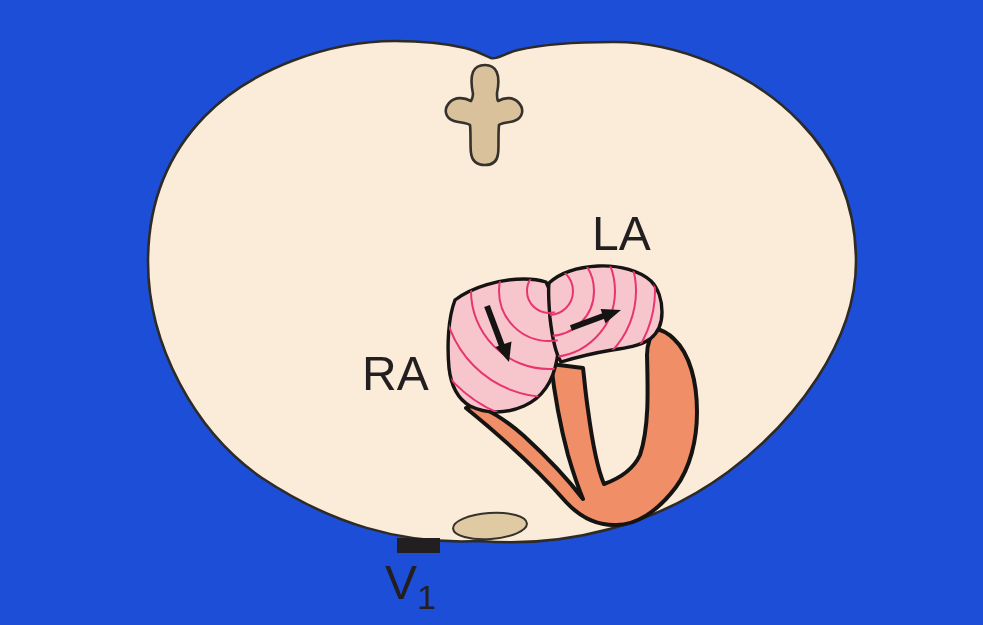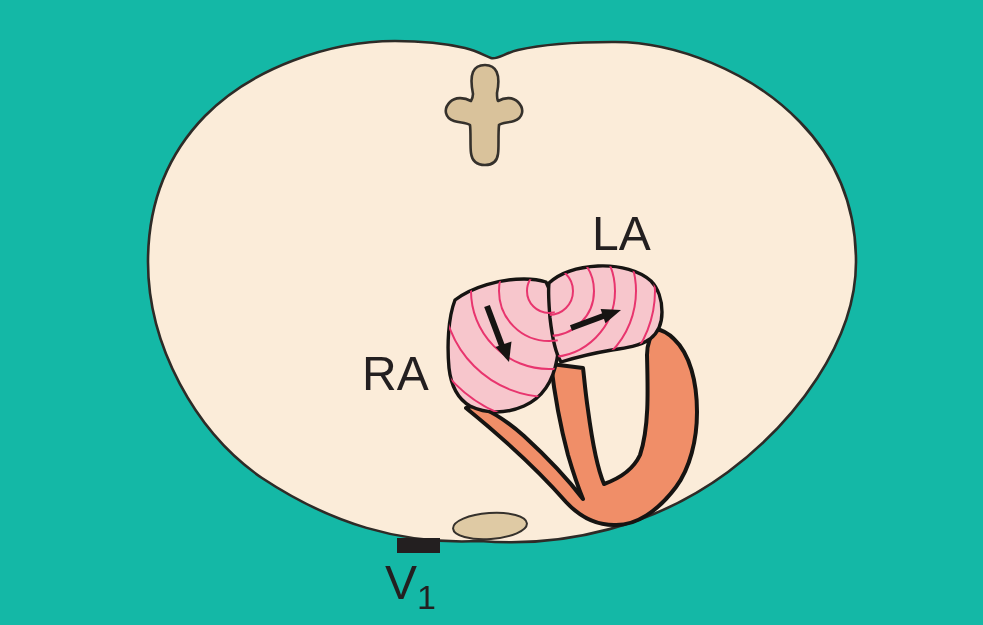--- a/index.html
+++ b/index.html
@@ -1,16 +1,16 @@
 <!DOCTYPE html>
 <html><head>
 <meta charset="utf-8">
 <style>
   html,body{margin:0;padding:0;background:#ffffff;}
-  .stage{position:relative;width:983px;height:625px;background:#14b8a6;overflow:hidden;
+  .stage{position:relative;width:983px;height:625px;background:#1d4ed8;overflow:hidden;
          font-family:"Liberation Sans", sans-serif;}
   svg{display:block;}
   text{font-family:"Liberation Sans", sans-serif;}
 </style>
 </head>
 <body>
 
 <div class="stage">
 <svg width="983" height="625" viewBox="0 0 983 625">
 

